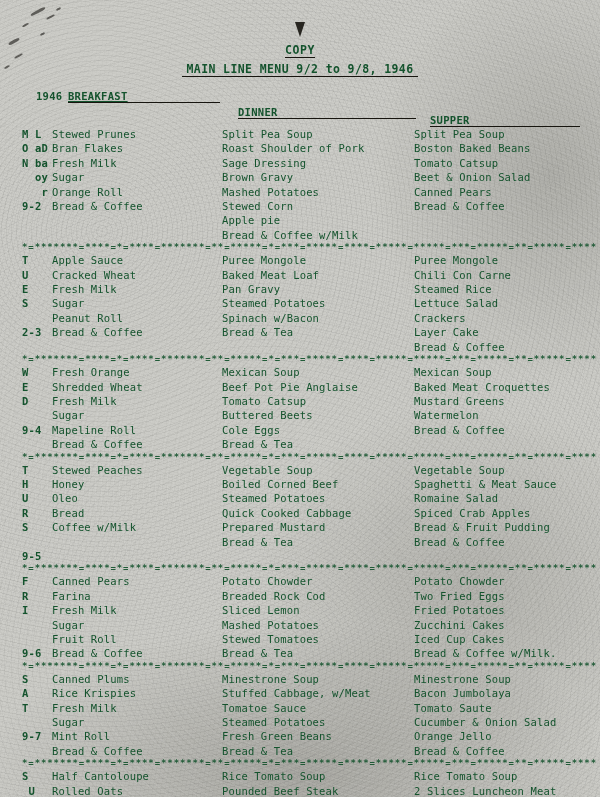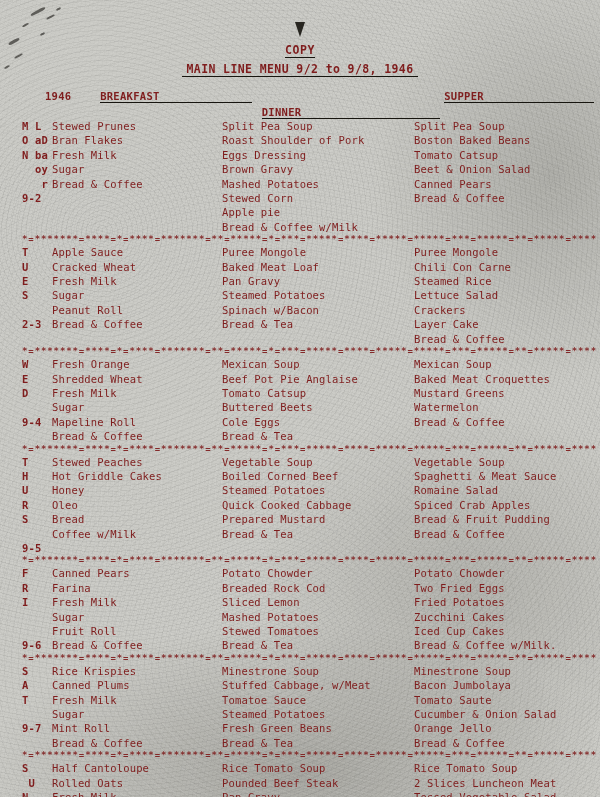--- a/index.html
+++ b/index.html
@@ -9,21 +9,21 @@
     background: #9a9a9a;
   }
 
   #page {
     position: relative;
     width: 600px;
     height: 797px;
     overflow: hidden;
     background-color: #cbcbc6;
     font-family: "DejaVu Sans Mono", "Liberation Mono", monospace;
-    color: #7f1d1d;
+    color: #14532d;
   }
 
   
   #paper-texture {
     position: absolute;
     inset: 0;
     pointer-events: none;
     background-image:
       radial-gradient(ellipse 300px 200px at 12% 6%,  rgba(255,255,255,.55), rgba(255,255,255,0) 70%),
       radial-gradient(ellipse 260px 300px at 92% 22%, rgba(120,120,115,.30), rgba(0,0,0,0) 70%),
@@ -102,31 +102,31 @@
   }
 
   
   .col-head-row {
     display: flex;
     margin: 13px 0 0 0;
     font-size: 10.5px;
     font-weight: 700;
     letter-spacing: .3px;
   }
-  .ch-year   { width: 68px; padding-left: 10px; box-sizing: border-box; margin-left: 35px; }
+  .ch-year   { width: 68px; padding-left: 36px; box-sizing: border-box; }
   .ch-break  { width: 170px; }
   .ch-dinner { width: 192px; margin-top: 16px; }
-  .ch-supper { width: 164px; }
+  .ch-supper { width: 164px; margin-top: 24px; }
   .ch-break span, .ch-dinner span, .ch-supper span {
     display: inline-block;
     border-bottom: 1.6px solid #17150f;
     padding-bottom: 0px;
     line-height: 12px;
   }
-  .ch-break  span { width: 152px; }
+  .ch-break  span { width: 152px; text-decoration: underline; }
   .ch-dinner span { width: 178px; }
   .ch-supper span { width: 150px; }
 
   
   .day-block {
     display: flex;
     font-size: 10.5px;
     line-height: 14.4px;
     letter-spacing: .15px;
   }
@@ -201,26 +201,27 @@
             <div>N ba</div>
             <div>  oy</div>
             <div>   r</div>
             <div>9-2</div>
           </div>
           <div class="col-breakfast">
             <div>Stewed Prunes</div>
             <div>Bran Flakes</div>
             <div>Fresh Milk</div>
             <div>Sugar</div>
+            <div>Orange Roll</div>
             <div>Bread &amp; Coffee</div>
           </div>
           <div class="col-dinner">
             <div>Split Pea Soup</div>
             <div>Roast Shoulder of Pork</div>
-            <div>Eggs Dressing</div>
+            <div>Sage Dressing</div>
             <div>Brown Gravy</div>
             <div>Mashed Potatoes</div>
             <div>Stewed Corn</div>
             <div>Apple pie</div>
             <div>Bread &amp; Coffee w/Milk</div>
           </div>
           <div class="col-supper">
             <div>Split Pea Soup</div>
             <div>Boston Baked Beans</div>
             <div>Tomato Catsup</div>
@@ -305,21 +306,20 @@
             <div>T</div>
             <div>H</div>
             <div>U</div>
             <div>R</div>
             <div>S</div>
             <div>&nbsp;</div>
             <div>9-5</div>
           </div>
           <div class="col-breakfast">
             <div>Stewed Peaches</div>
-            <div>Hot Griddle Cakes</div>
             <div>Honey</div>
             <div>Oleo</div>
             <div>Bread</div>
             <div>Coffee w/Milk</div>
           </div>
           <div class="col-dinner">
             <div>Vegetable Soup</div>
             <div>Boiled Corned Beef</div>
             <div>Steamed Potatoes</div>
             <div>Quick Cooked Cabbage</div>
@@ -374,22 +374,22 @@
         <div class="day-block">
           <div class="col-day">
             <div>S</div>
             <div>A</div>
             <div>T</div>
             <div>&nbsp;</div>
             <div>9-7</div>
             <div>&nbsp;</div>
           </div>
           <div class="col-breakfast">
+            <div>Canned Plums</div>
             <div>Rice Krispies</div>
-            <div>Canned Plums</div>
             <div>Fresh Milk</div>
             <div>Sugar</div>
             <div>Mint Roll</div>
             <div>Bread &amp; Coffee</div>
           </div>
           <div class="col-dinner">
             <div>Minestrone Soup</div>
             <div>Stuffed Cabbage, w/Meat</div>
             <div>Tomatoe Sauce</div>
             <div>Steamed Potatoes</div>

